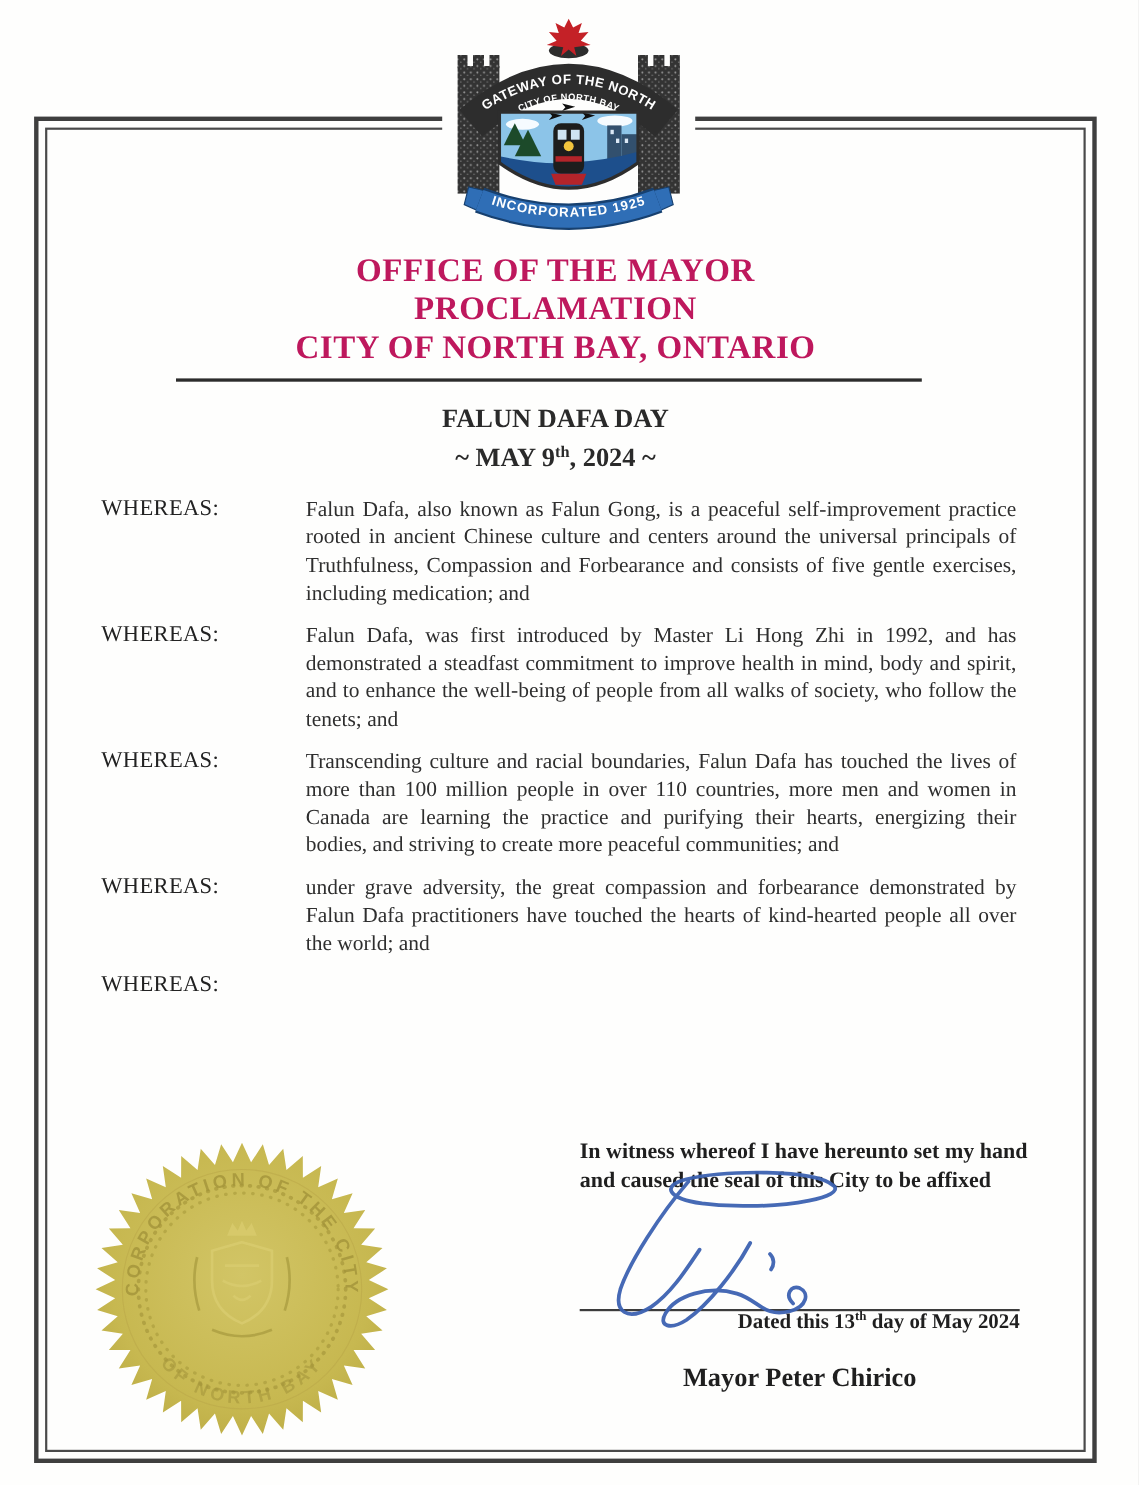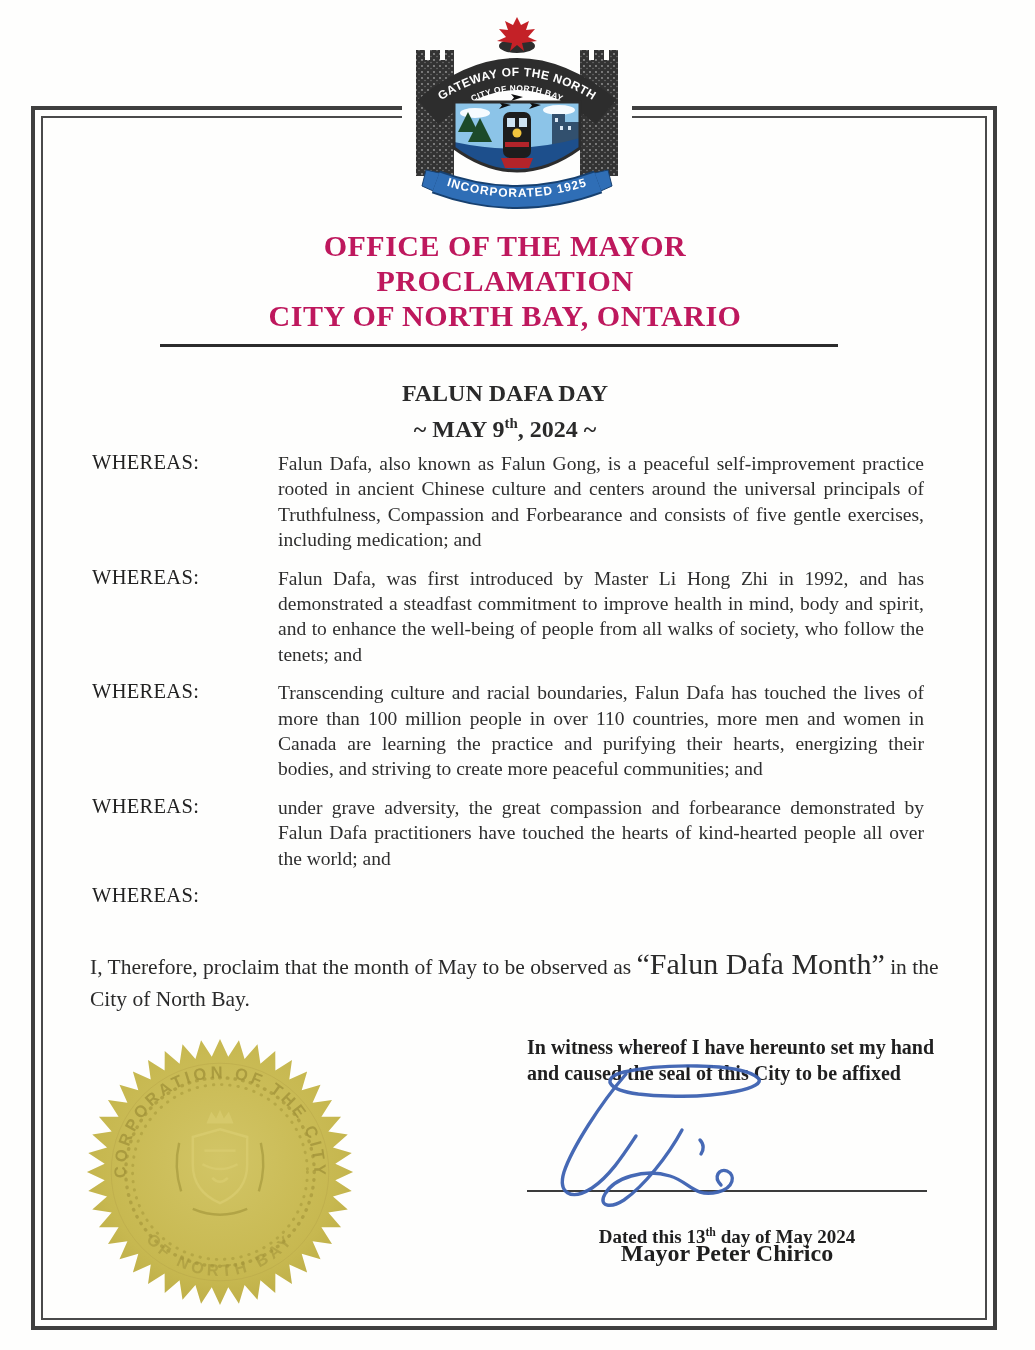--- a/index.html
+++ b/index.html
@@ -12,38 +12,38 @@
     border:4px solid #3f3f3f;box-sizing:border-box;}
   .frame-inner{position:absolute;left:41px;top:116px;width:946px;height:1204px;
     border:2px solid #4a4a4a;box-sizing:border-box;}
   .crest-box{position:absolute;left:402px;top:16px;width:230px;height:202px;
     background:#fefefd;z-index:2;}
   .masthead{position:absolute;left:0;top:228px;width:1010px;text-align:center;
     font-weight:bold;font-size:30px;line-height:35px;letter-spacing:.5px;color:#be185d;}
   .rule{position:absolute;left:160px;top:344px;width:678px;height:0;
     border-top:3px solid #2c2c2c;}
   .subject{position:absolute;left:0;top:366px;width:1010px;text-align:center;
-    font-weight:bold;font-size:24px;line-height:30px;color:#2a2a2a;margin-top:12px;}
+    font-weight:bold;font-size:24px;line-height:30px;color:#2a2a2a;}
   sup{font-size:62%;}
   .clauses{position:absolute;left:92px;top:451px;width:832px;}
   .clause{display:flex;margin-bottom:13px;}
   .clause .lbl{width:186px;flex:0 0 186px;font-weight:normal;font-size:20.5px;
     letter-spacing:.3px;color:#222;}
   .clause .txt{flex:1;font-size:19.5px;line-height:25.4px;text-align:justify;color:#2e2e2e;}
   .closing{position:absolute;left:86px;top:948px;width:850px;font-size:21.5px;
     line-height:32px;color:#2a2a2a;padding-left:4px;}
   .closing .big{font-size:30px;}
   .witness{position:absolute;left:527px;top:1034px;width:445px;font-weight:bold;
     font-size:20px;line-height:26px;color:#1f1f1f;z-index:1;}
   .sig-svg{position:absolute;left:338px;top:1056px;z-index:3;}
   .sig-line{position:absolute;left:527px;top:1190px;width:400px;height:0;
     border-top:2px solid #3c3c3c;z-index:2;}
   .sig-name{position:absolute;left:527px;top:1196px;width:400px;text-align:center;
     font-weight:bold;font-size:24px;color:#1f1f1f;margin-top:44px;}
-  .sig-date{position:absolute;left:527px;top:1226px;width:400px;text-align:center;
+  .sig-date{position:absolute;left:527px;top:1190px;width:400px;text-align:right;
     font-weight:bold;font-size:19px;color:#1f1f1f;}
   .seal-svg{position:absolute;left:84px;top:1036px;z-index:1;}
   .sans{font-family:"Liberation Sans","DejaVu Sans",sans-serif;}
 </style>
 </head>
 <body>
 
 <div class="page">
 
   <div class="frame-outer"></div>
@@ -152,23 +152,20 @@
     </div>
     <div class="clause">
       <div class="lbl">WHEREAS:</div>
       <div class="txt">under grave adversity, the great compassion and forbearance demonstrated by Falun Dafa practitioners have touched the hearts of kind-hearted people all over the world; and</div>
     </div>
     <div class="clause">
       <div class="lbl">WHEREAS:</div>
     </div>
   </div>
 
-  <div class="closing">
-    <span>I, Therefore, proclaim that the month of May to be observed as </span><span class="big">“Falun Dafa Month”</span><span> in the City of North Bay.</span>
-  </div>
 
   <div class="witness">
     <div>In witness whereof I have hereunto set my hand</div>
     <div>and caused the seal of this City to be affixed</div>
   </div>
 
   <svg class="seal-svg" width="272" height="272" viewBox="0 0 280 280">
     <defs>
       <radialGradient id="sealGrad" cx="50%" cy="45%" r="60%">
         <stop offset="0%" stop-color="#d2c566"></stop>

